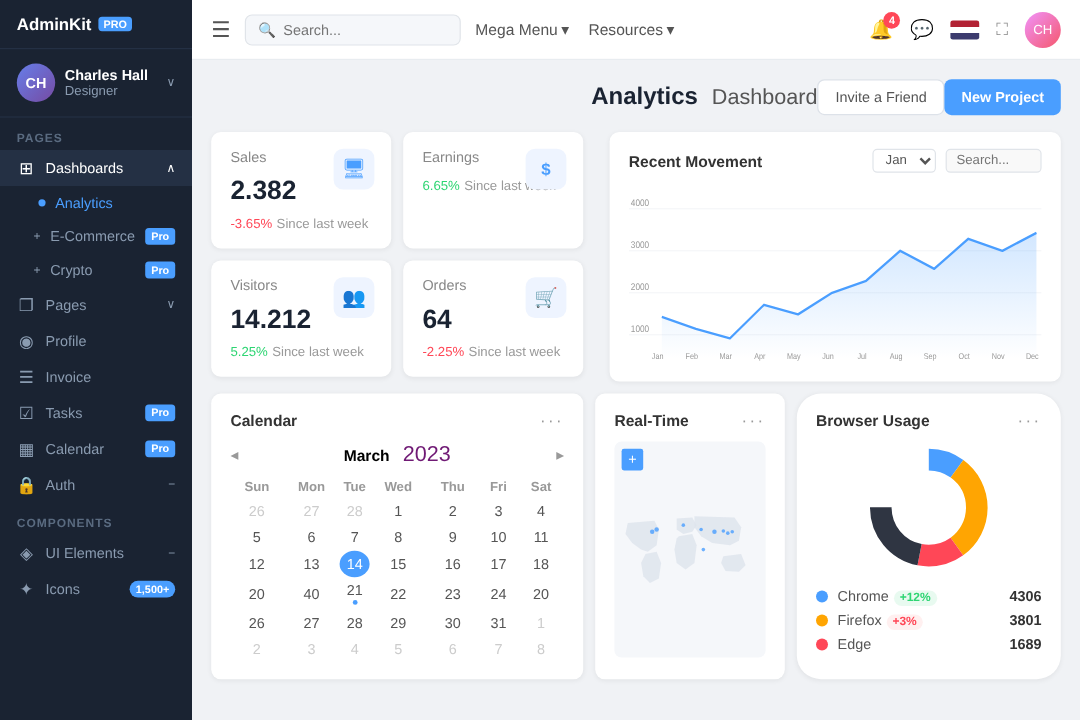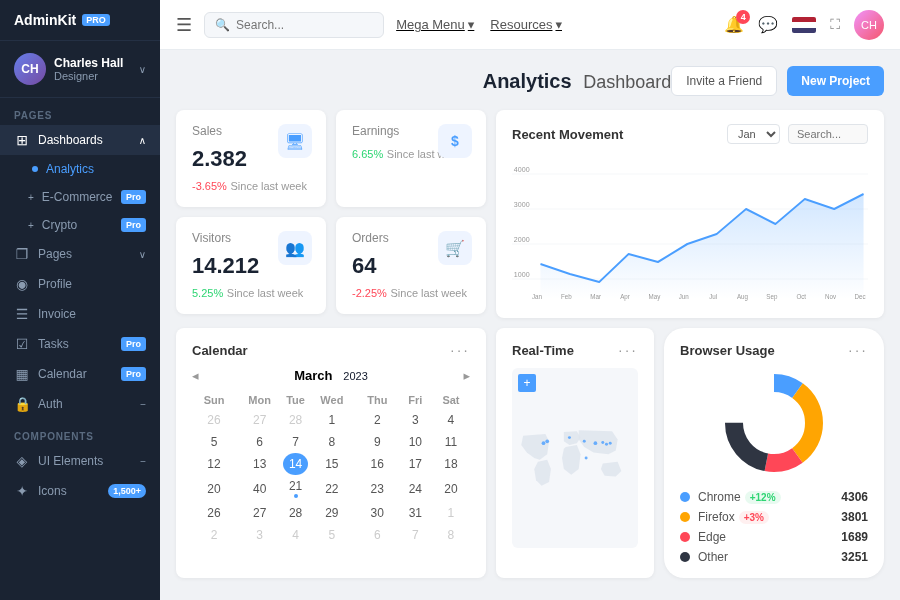--- a/index.html
+++ b/index.html
@@ -25,49 +25,49 @@
 
     
     .main { flex: 1; display: flex; flex-direction: column; overflow: hidden; }
 
     
     .topnav { background: #fff; height: 50px; display: flex; align-items: center; padding: 0 16px; gap: 12px; border-bottom: 1px solid #e8ecf0; flex-shrink: 0; }
     .topnav-hamburger { color: #555; font-size: 18px; cursor: pointer; }
     .search-bar { display: flex; align-items: center; background: #f5f7fa; border: 1px solid #e0e4e9; border-radius: 6px; padding: 5px 10px; gap: 6px; flex: 0 0 180px; }
     .search-bar input { border: none; background: transparent; outline: none; font-size: 12px; color: #888; width: 120px; }
     .search-icon { color: #999; font-size: 12px; }
-    .nav-links { display: flex; gap: 16px; align-items: flex-start; text-decoration: underline; }
+    .nav-links { display: flex; gap: 16px; align-items: flex-start; }
     .nav-link { color: #555; font-size: 13px; cursor: pointer; display: flex; align-items: center; gap: 3px; }
     .nav-spacer { flex: 1; }
     .nav-icons { display: flex; align-items: center; gap: 14px; }
     .nav-icon-btn { color: #666; font-size: 16px; cursor: pointer; position: relative; }
     .nav-icon-btn .badge { position: absolute; top: -5px; right: -6px; background: #ff4757; color: white; font-size: 9px; width: 14px; height: 14px; border-radius: 50%; display: flex; align-items: center; justify-content: center; font-weight: 700; }
     .user-avatar-small { width: 30px; height: 30px; border-radius: 50%; background: linear-gradient(135deg, #f093fb, #f5576c); display: flex; align-items: center; justify-content: center; color: white; font-size: 11px; cursor: pointer; }
 
     
     .page-content { flex: 1; overflow-y: auto; padding: 16px; }
 
     
     .page-header { display: flex; align-items: center; justify-content: flex-end; margin-bottom: 14px; }
     .page-title { font-size: 20px; font-weight: 700; color: #1a2332; }
     .page-title span { font-weight: 400; color: #555; }
-    .header-actions { display: flex; gap: 10px; }
+    .header-actions { display: flex; }
     .btn-invite { background: #fff; border: 1px solid #dde2e9; color: #555; padding: 7px 14px; border-radius: 6px; cursor: pointer; font-size: 12px; }
     .btn-new { background: #4a9eff; color: white; border: none; padding: 7px 14px; border-radius: 6px; cursor: pointer; font-size: 12px; font-weight: 600; }
     .stat-card { background: #fff; border-radius: 8px; padding: 14px 16px; position: relative; box-shadow: 0 1px 4px rgba(0,0,0,0.06); }
     .stat-label { color: #888; font-size: 12px; margin-bottom: 8px; }
     .stat-value { font-size: 22px; font-weight: 700; color: #1a2332; margin-bottom: 6px; }
     .stat-change { font-size: 11px; }
     .stat-change.neg { color: #ff4757; }
     .stat-change.pos { color: #2ed573; }
     .stat-since { color: #999; font-size: 11px; }
     .stat-icon { position: absolute; top: 14px; right: 14px; width: 34px; height: 34px; background: #eef4ff; border-radius: 8px; display: flex; align-items: center; justify-content: center; color: #4a9eff; font-size: 16px; }
 
     
-    .dashboard-top { display: grid; grid-template-columns: 310px 1fr; gap: 10px; margin-bottom: 10px; }
+    .dashboard-top { display: grid; grid-template-columns: 310px 1fr; gap: 22px; margin-bottom: 10px; }
     .stats-col { display: flex; flex-direction: column; gap: 10px; }
 
     
     .chart-card { background: #fff; border-radius: 8px; padding: 14px 16px; box-shadow: 0 1px 4px rgba(0,0,0,0.06); }
     .chart-header { display: flex; align-items: center; justify-content: space-between; margin-bottom: 10px; }
     .chart-title { font-size: 13px; font-weight: 600; color: #333; }
     .chart-controls { display: flex; gap: 8px; align-items: center; }
     .chart-select { border: 1px solid #e0e4e9; border-radius: 4px; padding: 2px 6px; font-size: 11px; color: #555; background: #fff; cursor: pointer; }
     .chart-search { border: 1px solid #e0e4e9; border-radius: 4px; padding: 3px 8px; font-size: 11px; color: #555; background: #f9f9f9; outline: none; width: 80px; }
 
@@ -321,21 +321,21 @@
       <div class="calendar-card">
         <div class="card-header">
           <span class="card-title">Calendar</span>
           <span class="card-more">···</span>
         </div>
         <div class="cal-nav">
           <span style="cursor:pointer;color:#999;">◂</span>
           <span>
             <span style="font-weight:600;font-size:13px;">March</span>
             &nbsp;
-            <span style="color:#0f172a;font-size:11px;">2023</span>
+            <span style="color:#701a75;font-size:18px;">2023</span>
           </span>
           <span style="cursor:pointer;color:#999;">▸</span>
         </div>
         <table class="cal-grid">
           <thead>
             <tr>
               <th>Sun</th>
               <th>Mon</th>
               <th>Tue</th>
               <th>Wed</th>
@@ -463,22 +463,17 @@
             <div class="browser-item">
               <span class="browser-dot" style="background: rgb(255, 165, 2);"></span>
               <span class="browser-name">Firefox<span class="browser-badge badge-red">+3%</span></span>
               <span class="browser-count">3801</span>
             </div>
             <div class="browser-item">
               <span class="browser-dot" style="background: rgb(255, 71, 87);"></span>
               <span class="browser-name">Edge</span>
               <span class="browser-count">1689</span>
             </div>
-            <div class="browser-item">
-              <span class="browser-dot" style="background: rgb(47, 53, 66);"></span>
-              <span class="browser-name">Other</span>
-              <span class="browser-count">3251</span>
-            </div>
           </div>
       </div>
     </div>
   </div>
 </div>
 
 </body></html>

